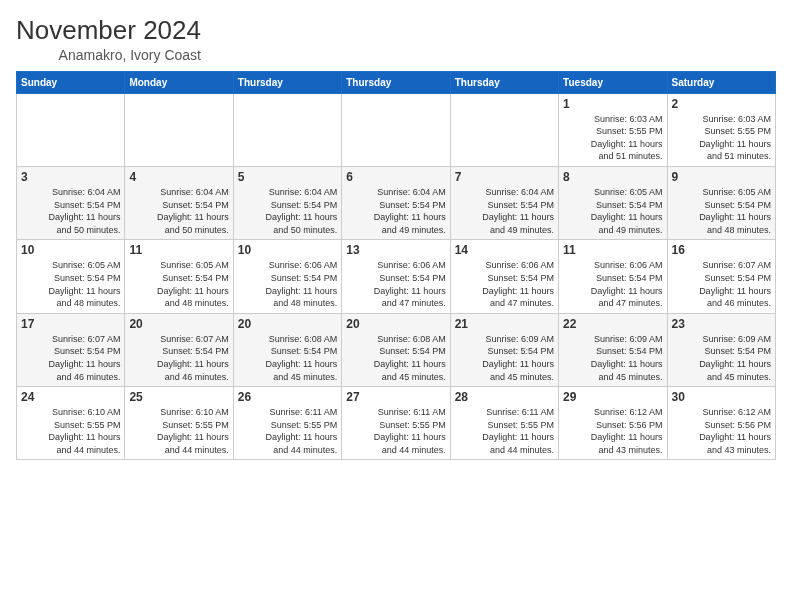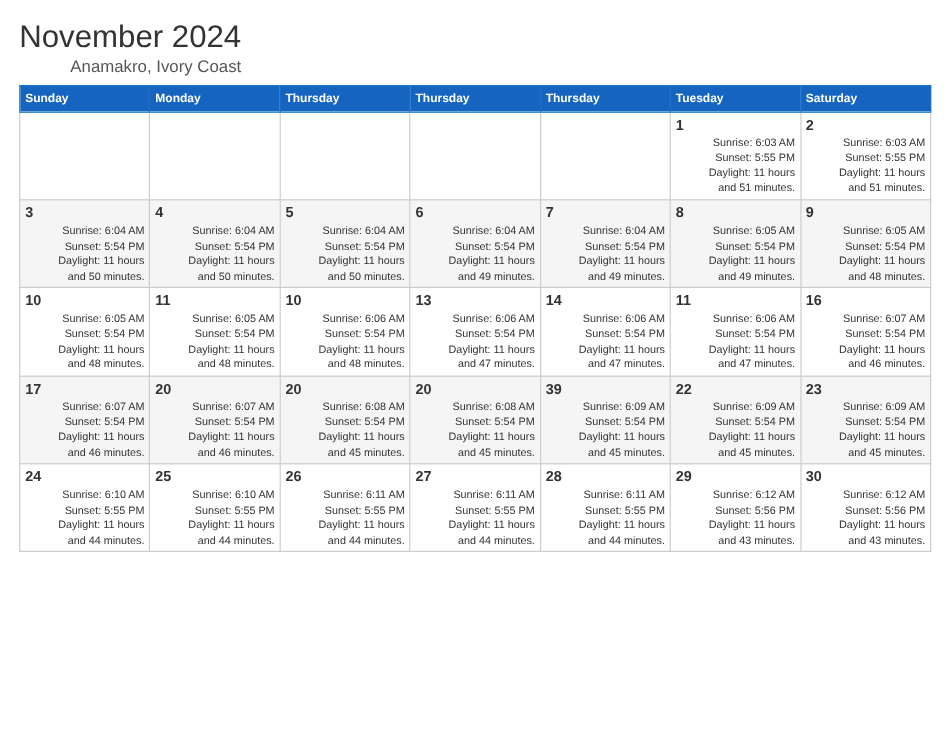--- a/index.html
+++ b/index.html
@@ -259,21 +259,21 @@
 and 45 minutes.</div>
           </td>
           <td>
             <span class="day-number">20</span>
             <div class="day-info" style="white-space: pre-line;">Sunrise: 6:08 AM
 Sunset: 5:54 PM
 Daylight: 11 hours
 and 45 minutes.</div>
           </td>
           <td>
-            <span class="day-number">39</span>
+            <span class="day-number">21</span>
             <div class="day-info" style="white-space: pre-line;">Sunrise: 6:09 AM
 Sunset: 5:54 PM
 Daylight: 11 hours
 and 45 minutes.</div>
           </td>
           <td>
             <span class="day-number">22</span>
             <div class="day-info" style="white-space: pre-line;">Sunrise: 6:09 AM
 Sunset: 5:54 PM
 Daylight: 11 hours

